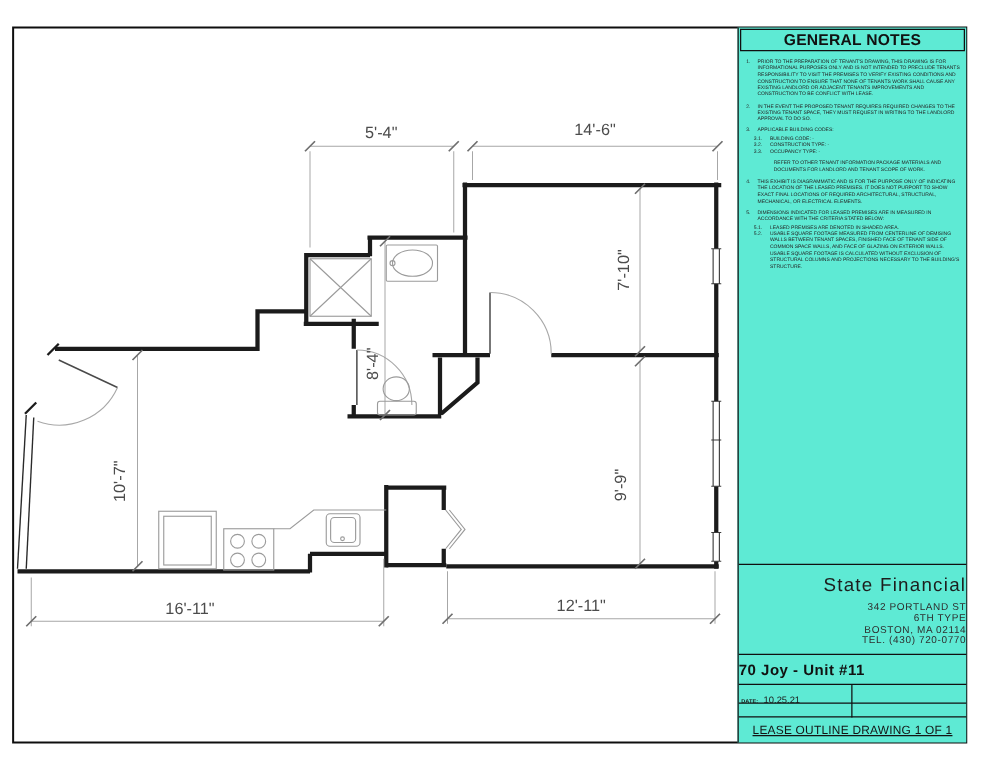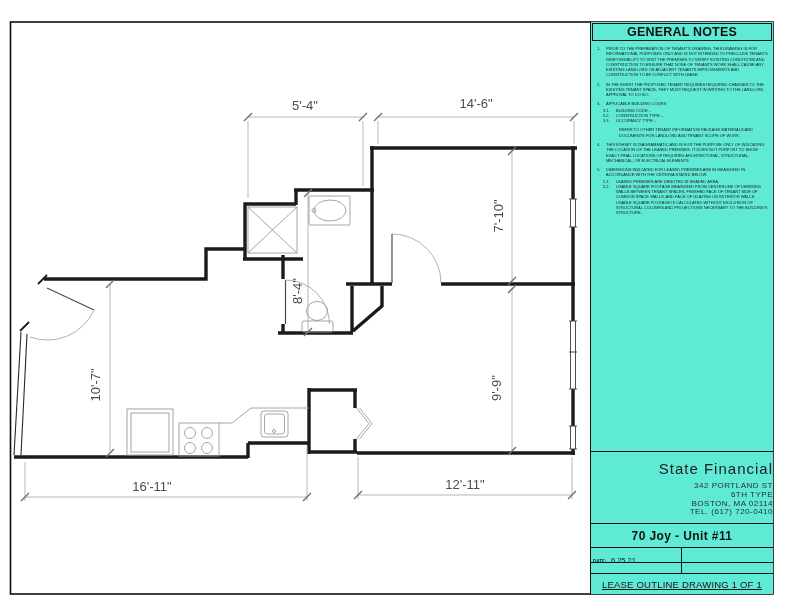--- a/index.html
+++ b/index.html
@@ -22,21 +22,21 @@
   .subnote .num{width:13px;flex:0 0 13px;}
   .subnote .txt{flex:1;}
   .note-footer{margin:4px 0 4px 22px;}
   .sub-wrap{margin-top:1px;}
 
   .company{position:absolute;left:0;right:0;top:429px;height:72px;
            border-top:1.4px solid #101010;text-align:right;}
   .company-name{margin-top:8px;font-size:15px;letter-spacing:1px;color:#1d1d1d;}
   .company-addr{margin-top:5px;font-size:8px;line-height:1.1;letter-spacing:.5px;color:#2e2e2e;}
   .project{position:absolute;left:0;right:0;top:501px;height:24px;
-           border-top:1.4px solid #101010;text-align:center;line-height:24px;
+           border-top:1.4px solid #101010;line-height:24px;
            font-size:12px;font-weight:bold;letter-spacing:.4px;}
   .dates{position:absolute;left:0;right:0;top:525px;height:26px;
          border-top:1.4px solid #101010;}
   .dates .vdiv{position:absolute;left:90px;top:0;bottom:0;width:1px;background:#101010;}
   .dates .row1{position:absolute;left:0;right:0;top:0;height:14px;border-bottom:1px solid #101010;}
   .date-cell{position:absolute;left:2px;top:1px;}
   .date-label{font-size:4.5px;font-weight:bold;color:#1a1a1a;}
   .date-value{font-size:7.5px;color:#1a1a1a;}
   .sheetrow{position:absolute;left:0;right:0;top:551px;height:21px;
             border-top:1.4px solid #101010;text-align:center;line-height:21px;
@@ -230,31 +230,31 @@
         </div>
       </div>
     </div>
 
     <div class="company">
       <div class="company-name">State Financial</div>
       <div class="company-addr">
         <div>342 PORTLAND ST</div>
         <div>6TH TYPE</div>
         <div>BOSTON, MA 02114</div>
-        <div>TEL. (617) 720-0410</div>
+        <div>TEL. (430) 720-0770</div>
       </div>
     </div>
 
     <div class="project">70 Joy - Unit #11</div>
 
     <div class="dates">
       <div class="row1">
         <div class="date-cell">
           <span class="date-label">DATE:</span>
-          <span class="date-value">6.25.21</span>
+          <span class="date-value">10.25.21</span>
         </div>
       </div>
       <div class="vdiv"></div>
     </div>
 
     <div class="sheetrow">LEASE OUTLINE DRAWING 1 OF 1</div>
 
   </div>
 </div>
 

